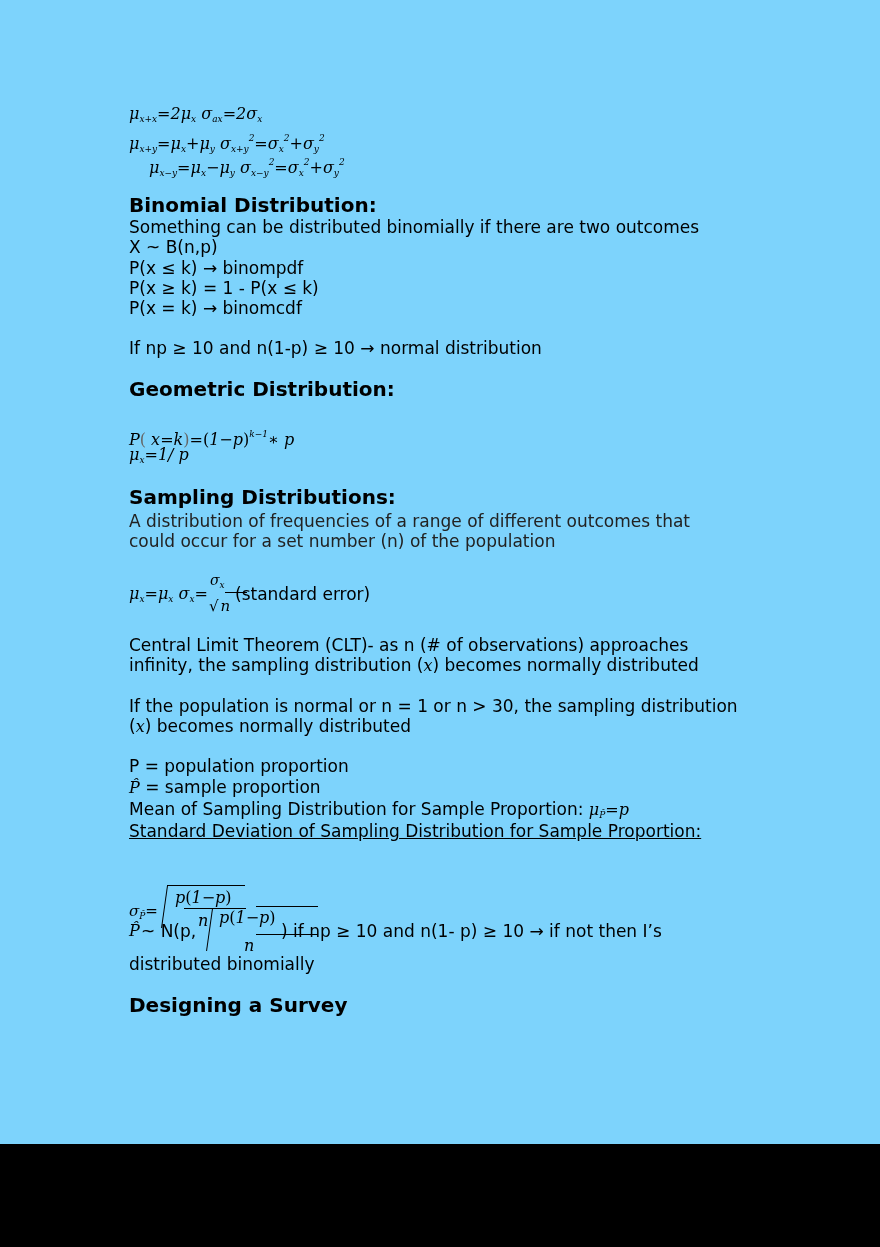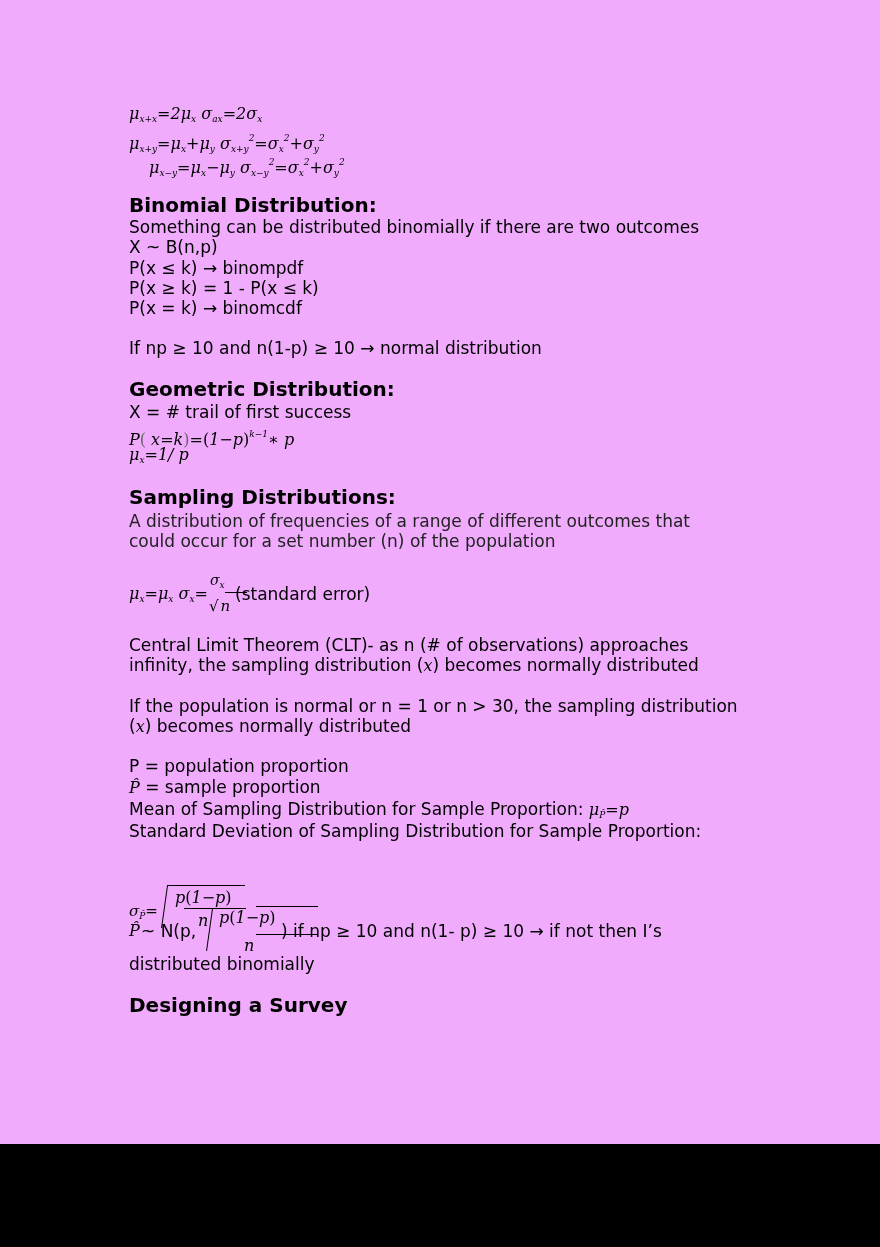--- a/index.html
+++ b/index.html
@@ -1,21 +1,21 @@
 <!DOCTYPE html>
 <html><head>
 <meta charset="utf-8">
 <style>
   html, body { margin: 0; padding: 0; }
   body {
     width: 880px; height: 1247px; position: relative; overflow: hidden;
     background: #ffffff; color: #000;
     font-family: "DejaVu Sans", sans-serif;
   }
-  .page { position: absolute; left: 0; top: 0; width: 880px; height: 1144px; background: #f0abfc; }
+  .page { position: absolute; left: 0; top: 0; width: 880px; height: 1144px; background: #7dd3fc; }
   .blackbar { position: absolute; left: 0; top: 1144px; width: 880px; height: 103px; background: #000; }
   .line { position: absolute; left: 129px; white-space: nowrap; font-size: 17px; line-height: 20px; }
   .h { font-weight: bold; font-size: 20px; line-height: 24px; }
   .grey { color: #222; text-align: right; }
   .m { font-family: "DejaVu Serif", serif; font-style: italic; font-size: 16px; }
   .mu { font-family: "DejaVu Serif", serif; font-style: italic; }
   sub, sup { font-size: 9px; }
   sub { vertical-align: -3px; }
   sup { vertical-align: 8px; }
 </style>
@@ -36,21 +36,20 @@
 
   <div class="line h" style="top:193px;">Binomial Distribution:</div>
   <div class="line" style="top:217px;">Something can be distributed binomially if there are two outcomes</div>
   <div class="line" style="top:237px;">X ~ B(n,p)</div>
   <div class="line" style="top:258px;">P(x ≤ k) → binompdf</div>
   <div class="line" style="top:278px;">P(x ≥ k) = 1 - P(x ≤ k)</div>
   <div class="line" style="top:298px;">P(x = k) → binomcdf</div>
   <div class="line" style="top:338px;">If np ≥ 10 and n(1-p) ≥ 10 → normal distribution</div>
 
   <div class="line h" style="top:377px;">Geometric Distribution:</div>
-  <div class="line" style="top:402px;">X = # trail of first success</div>
   <div class="line m" style="top:424px;">
     P<span style="font-style:normal;color:#666;">(</span> x=k<span style="font-style:normal;color:#666;">)</span>=<span style="font-style:normal;">(</span>1−p<span style="font-style:normal;">)</span><sup>k−1</sup>∗ p
   </div>
   <div class="line m" style="top:445px;">
     μ<sub>x</sub>=1/ p
   </div>
 
   <div class="line h" style="top:485px;">Sampling Distributions:</div>
   <div class="line grey" style="top:511px;">A distribution of frequencies of a range of different outcomes that</div>
   <div class="line grey" style="top:531px;">could occur for a set number (n) of the population</div>
@@ -73,21 +72,21 @@
     (<span class="mu" style="font-size:16px;">x</span><span>) becomes normally distributed</span>
   </div>
 
   <div class="line" style="top:756px;">P = population proportion</div>
   <div class="line" style="top:777px;">
     <span class="mu" style="font-size:16px;">P̂</span><span> = sample proportion</span>
   </div>
   <div class="line" style="top:799px;">
     <span>Mean of Sampling Distribution for Sample Proportion: </span><span class="mu" style="font-size:16px;">μ<sub>P̂</sub>=p</span>
   </div>
-  <div class="line" style="top:821px;">Standard Deviation of Sampling Distribution for Sample Proportion:</div>
+  <div class="line" style="top:821px;text-decoration:underline;">Standard Deviation of Sampling Distribution for Sample Proportion:</div>
 
   <div class="line" style="top:840px; height:48px; width:140px;margin-top:44px;">
     <span class="mu" style="position:absolute; left:0; top:17px; font-size:15px;">σ<sub>P̂</sub>=</span>
     <span style="position:absolute; left:35px; top:2px; width:2px; height:42px; border-left:1px solid #000; transform:skewX(-8deg);"></span>
     <span style="position:absolute; left:38px; top:1px; width:78px; height:1px; background:#000;"></span>
     <span class="mu" style="position:absolute; left:46px; top:4px; font-size:16px;">p<span style="font-style:normal;">(</span>1−p<span style="font-style:normal;">)</span></span>
     <span style="position:absolute; left:55px; top:24px; width:62px; height:1px; background:#000;"></span>
     <span class="mu" style="position:absolute; left:69px; top:27px; font-size:16px;">n</span>
   </div>
 

